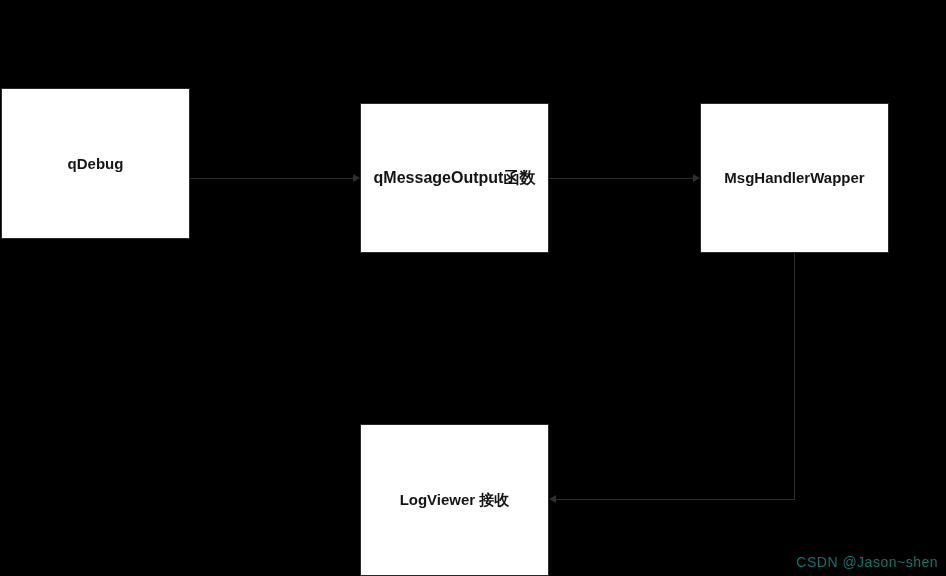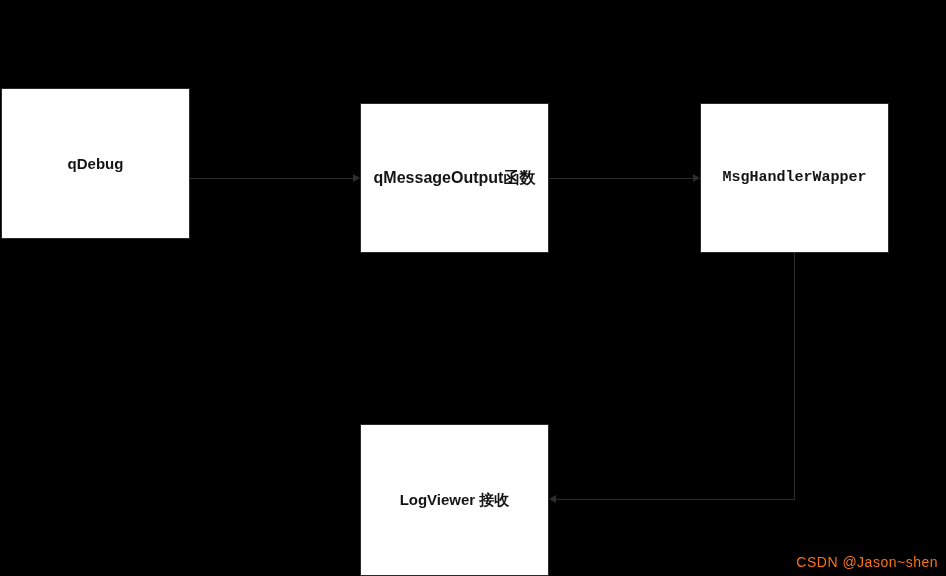--- a/index.html
+++ b/index.html
@@ -22,21 +22,21 @@
     text-align: center;
     color: #141414;
     font-weight: bold;
     font-size: 15px;
     line-height: 22px;
   }
   #node-qdebug          { left: 1px;   top: 88px; width: 189px; height: 151px; }
   #node-qmessageoutput  { left: 360px; top: 103px; width: 189px; height: 150px; font-size: 16px; }
   #node-msghandlerwapper{ left: 700px; top: 103px; width: 189px; height: 150px; }
   #node-logviewer       { left: 360px; top: 424px; width: 189px; height: 152px; justify-content: center; }
-  .node-label span { display: block; font-family: Liberation Mono, monospace; }
+  .node-label span { display: block; }
 
   .line {
     position: absolute;
     background: #2e2e2e;
   }
   #edge-a-line { left: 190px; top: 178px; width: 163px; height: 1px; }
   #edge-b-line { left: 549px; top: 178px; width: 144px; height: 1px; }
   #edge-c-vline { left: 794px; top: 253px; width: 1px; height: 246px; }
   #edge-c-hline { left: 556px; top: 499px; width: 239px; height: 1px; }
 
@@ -56,21 +56,21 @@
     border-right: 7px solid #2e2e2e;
   }
   #edge-a-head { left: 353px; top: 174px; }
   #edge-b-head { left: 693px; top: 174px; }
   #edge-c-head { left: 549px; top: 495px; }
 
   .watermark {
     position: absolute;
     right: 8px;
     bottom: 6px;
-    color: #f97316;
+    color: #0f766e;
     font-size: 14px;
     letter-spacing: 0.5px;
     margin-top: 12px;
   }
 </style>
 </head>
 <body>
 
 <div class="canvas">
 

